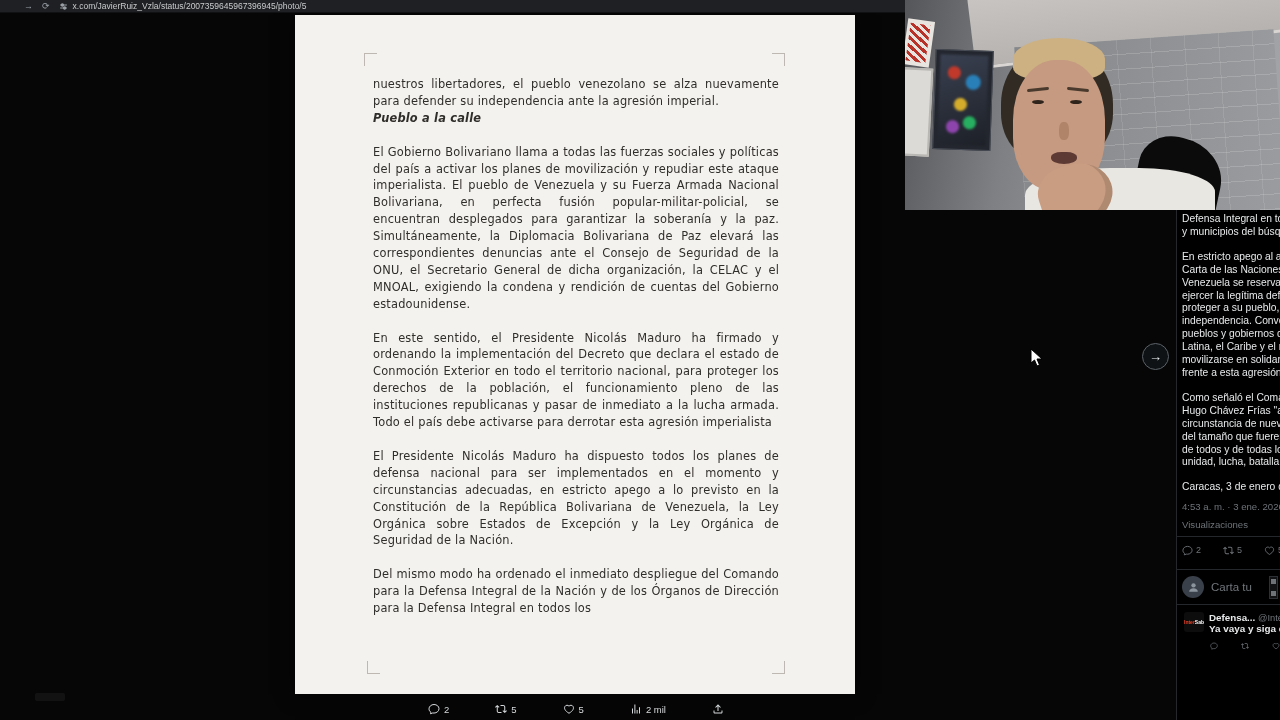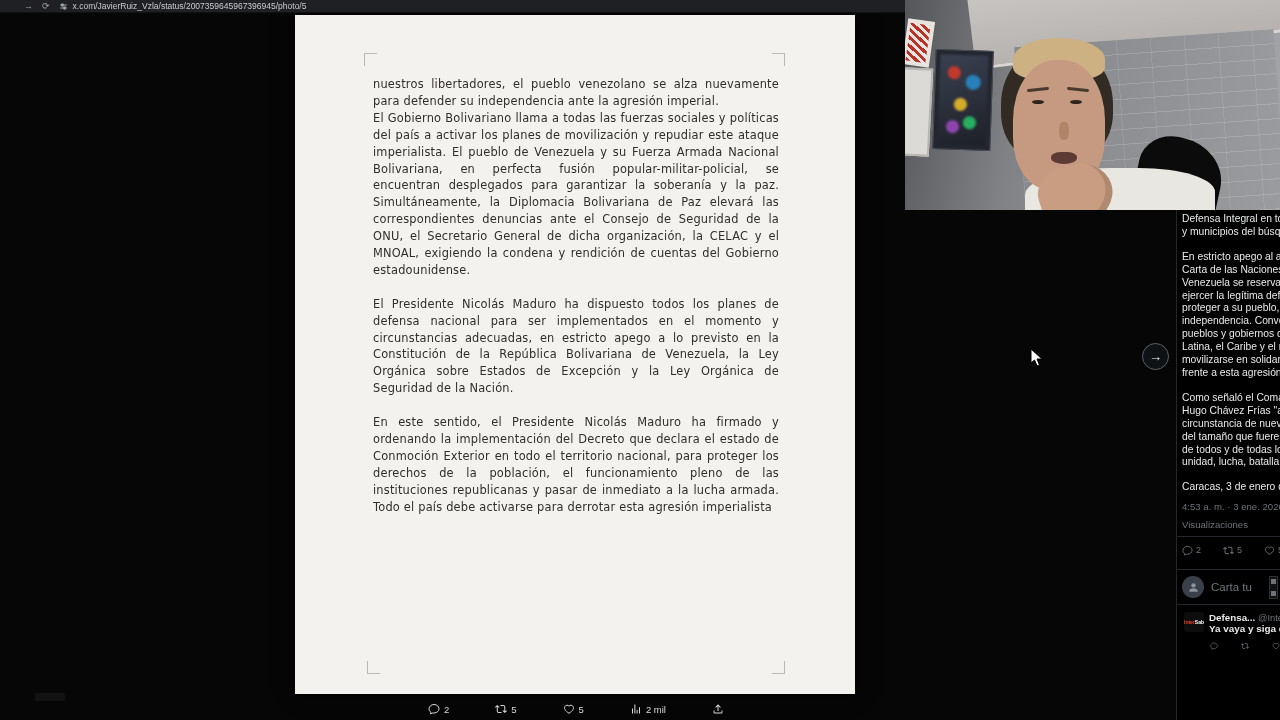--- a/index.html
+++ b/index.html
@@ -164,23 +164,25 @@
   <div class="dim-pill" style="left:656px; top:540px;">Seguir</div>
   <div class="dim-bar" style="left:35px; top:680px; width:30px; height:8px;"></div>
 
   <div class="page">
     <i class="crop tl"></i>
     <i class="crop tr"></i>
     <i class="crop bl"></i>
     <i class="crop br"></i>
     <div class="page-text">
       <p class="tight">nuestros libertadores, el pueblo venezolano se alza nuevamente para defender su independencia ante la agresión imperial.</p>
+      <p class="doc-heading">Pueblo a la calle</p>
       <p>El Gobierno Bolivariano llama a todas las fuerzas sociales y políticas del país a activar los planes de movilización y repudiar este ataque imperialista. El pueblo de Venezuela y su Fuerza Armada Nacional Bolivariana, en perfecta fusión popular-militar-policial, se encuentran desplegados para garantizar la soberanía y la paz. Simultáneamente, la Diplomacia Bolivariana de Paz elevará las correspondientes denuncias ante el Consejo de Seguridad de la ONU, el Secretario General de dicha organización, la CELAC y el MNOAL, exigiendo la condena y rendición de cuentas del Gobierno estadounidense.</p>
+      <p>En este sentido, el Presidente Nicolás Maduro ha firmado y ordenando la implementación del Decreto que declara el estado de Conmoción Exterior en todo el territorio nacional, para proteger los derechos de la población, el funcionamiento pleno de las instituciones republicanas y pasar de inmediato a la lucha armada. Todo el país debe activarse para derrotar esta agresión imperialista</p>
       <p>El Presidente Nicolás Maduro ha dispuesto todos los planes de defensa nacional para ser implementados en el momento y circunstancias adecuadas, en estricto apego a lo previsto en la Constitución de la República Bolivariana de Venezuela, la Ley Orgánica sobre Estados de Excepción y la Ley Orgánica de Seguridad de la Nación.</p>
-      <p>En este sentido, el Presidente Nicolás Maduro ha firmado y ordenando la implementación del Decreto que declara el estado de Conmoción Exterior en todo el territorio nacional, para proteger los derechos de la población, el funcionamiento pleno de las instituciones republicanas y pasar de inmediato a la lucha armada. Todo el país debe activarse para derrotar esta agresión imperialista</p>
+      <p>Del mismo modo ha ordenado el inmediato despliegue del Comando para la Defensa Integral de la Nación y de los Órganos de Dirección para la Defensa Integral en todos los</p>
     </div>
   </div>
 
   <div class="next-btn">
     <span>→</span>
   </div>
 
   <div class="photo-toolbar">
     <span class="pt-item">
       <svg viewBox="0 0 24 24" fill="none" stroke="currentColor" stroke-width="2">

